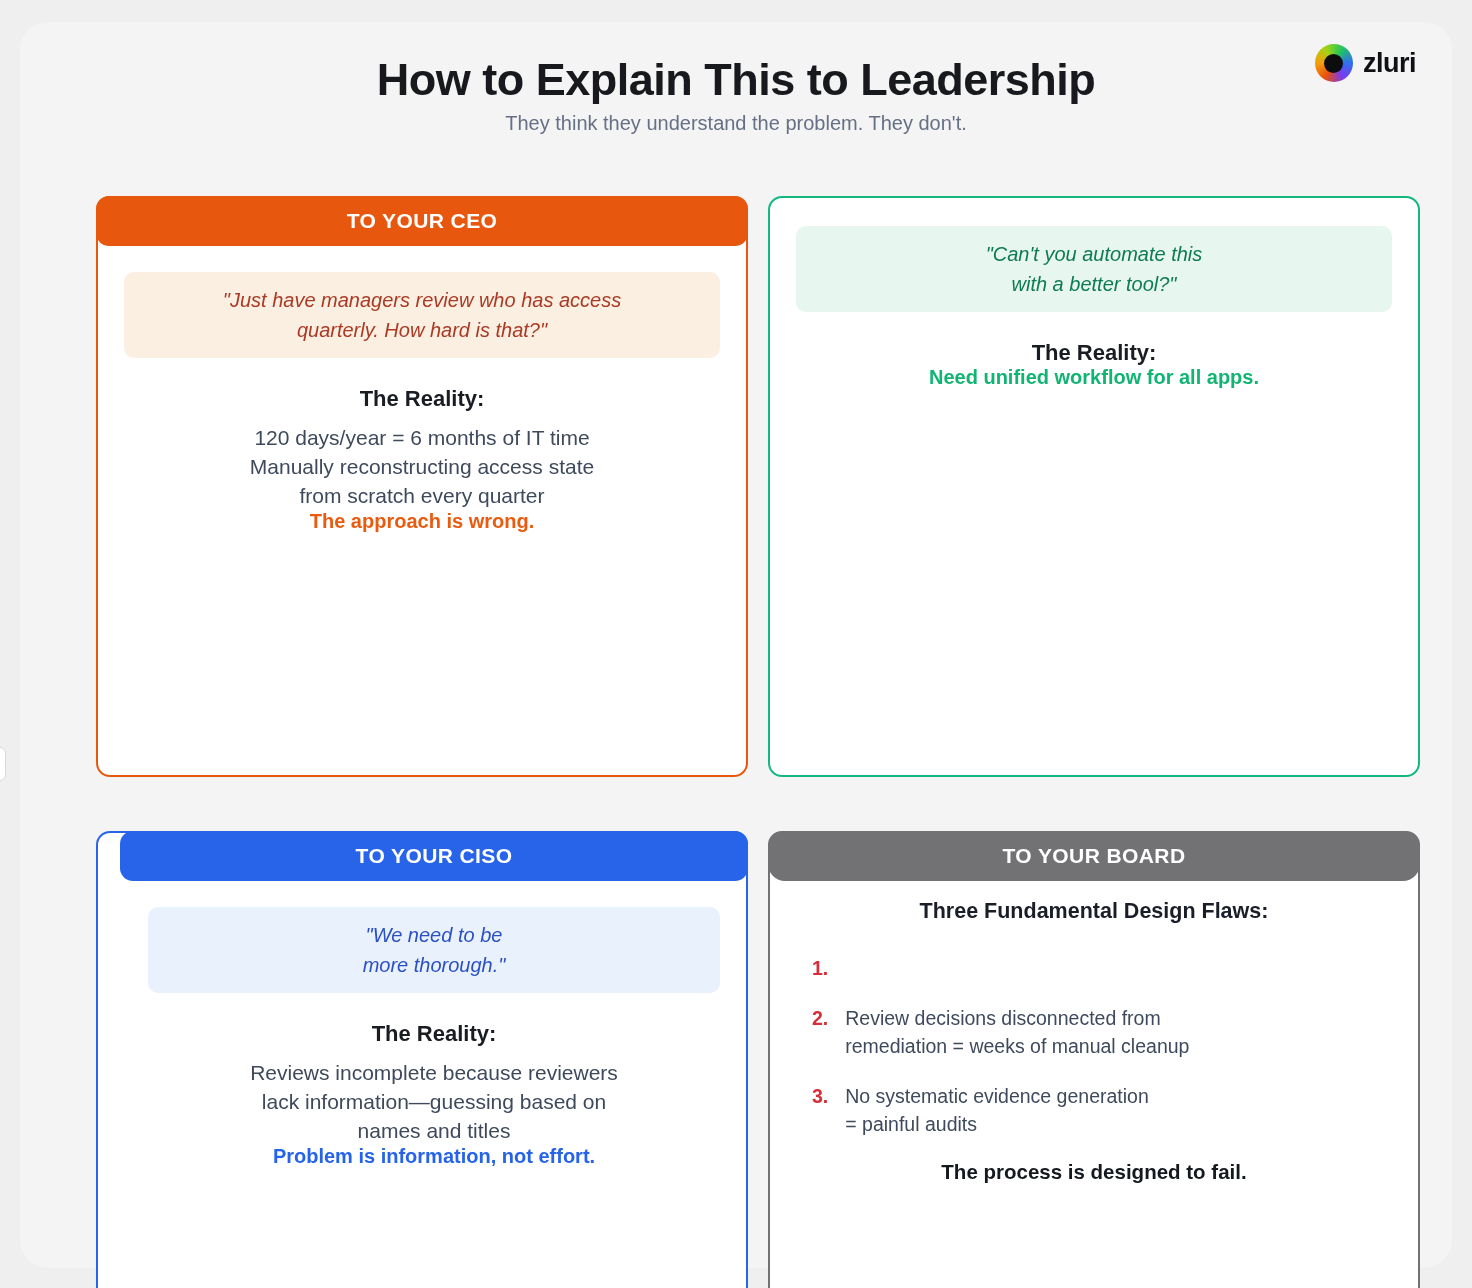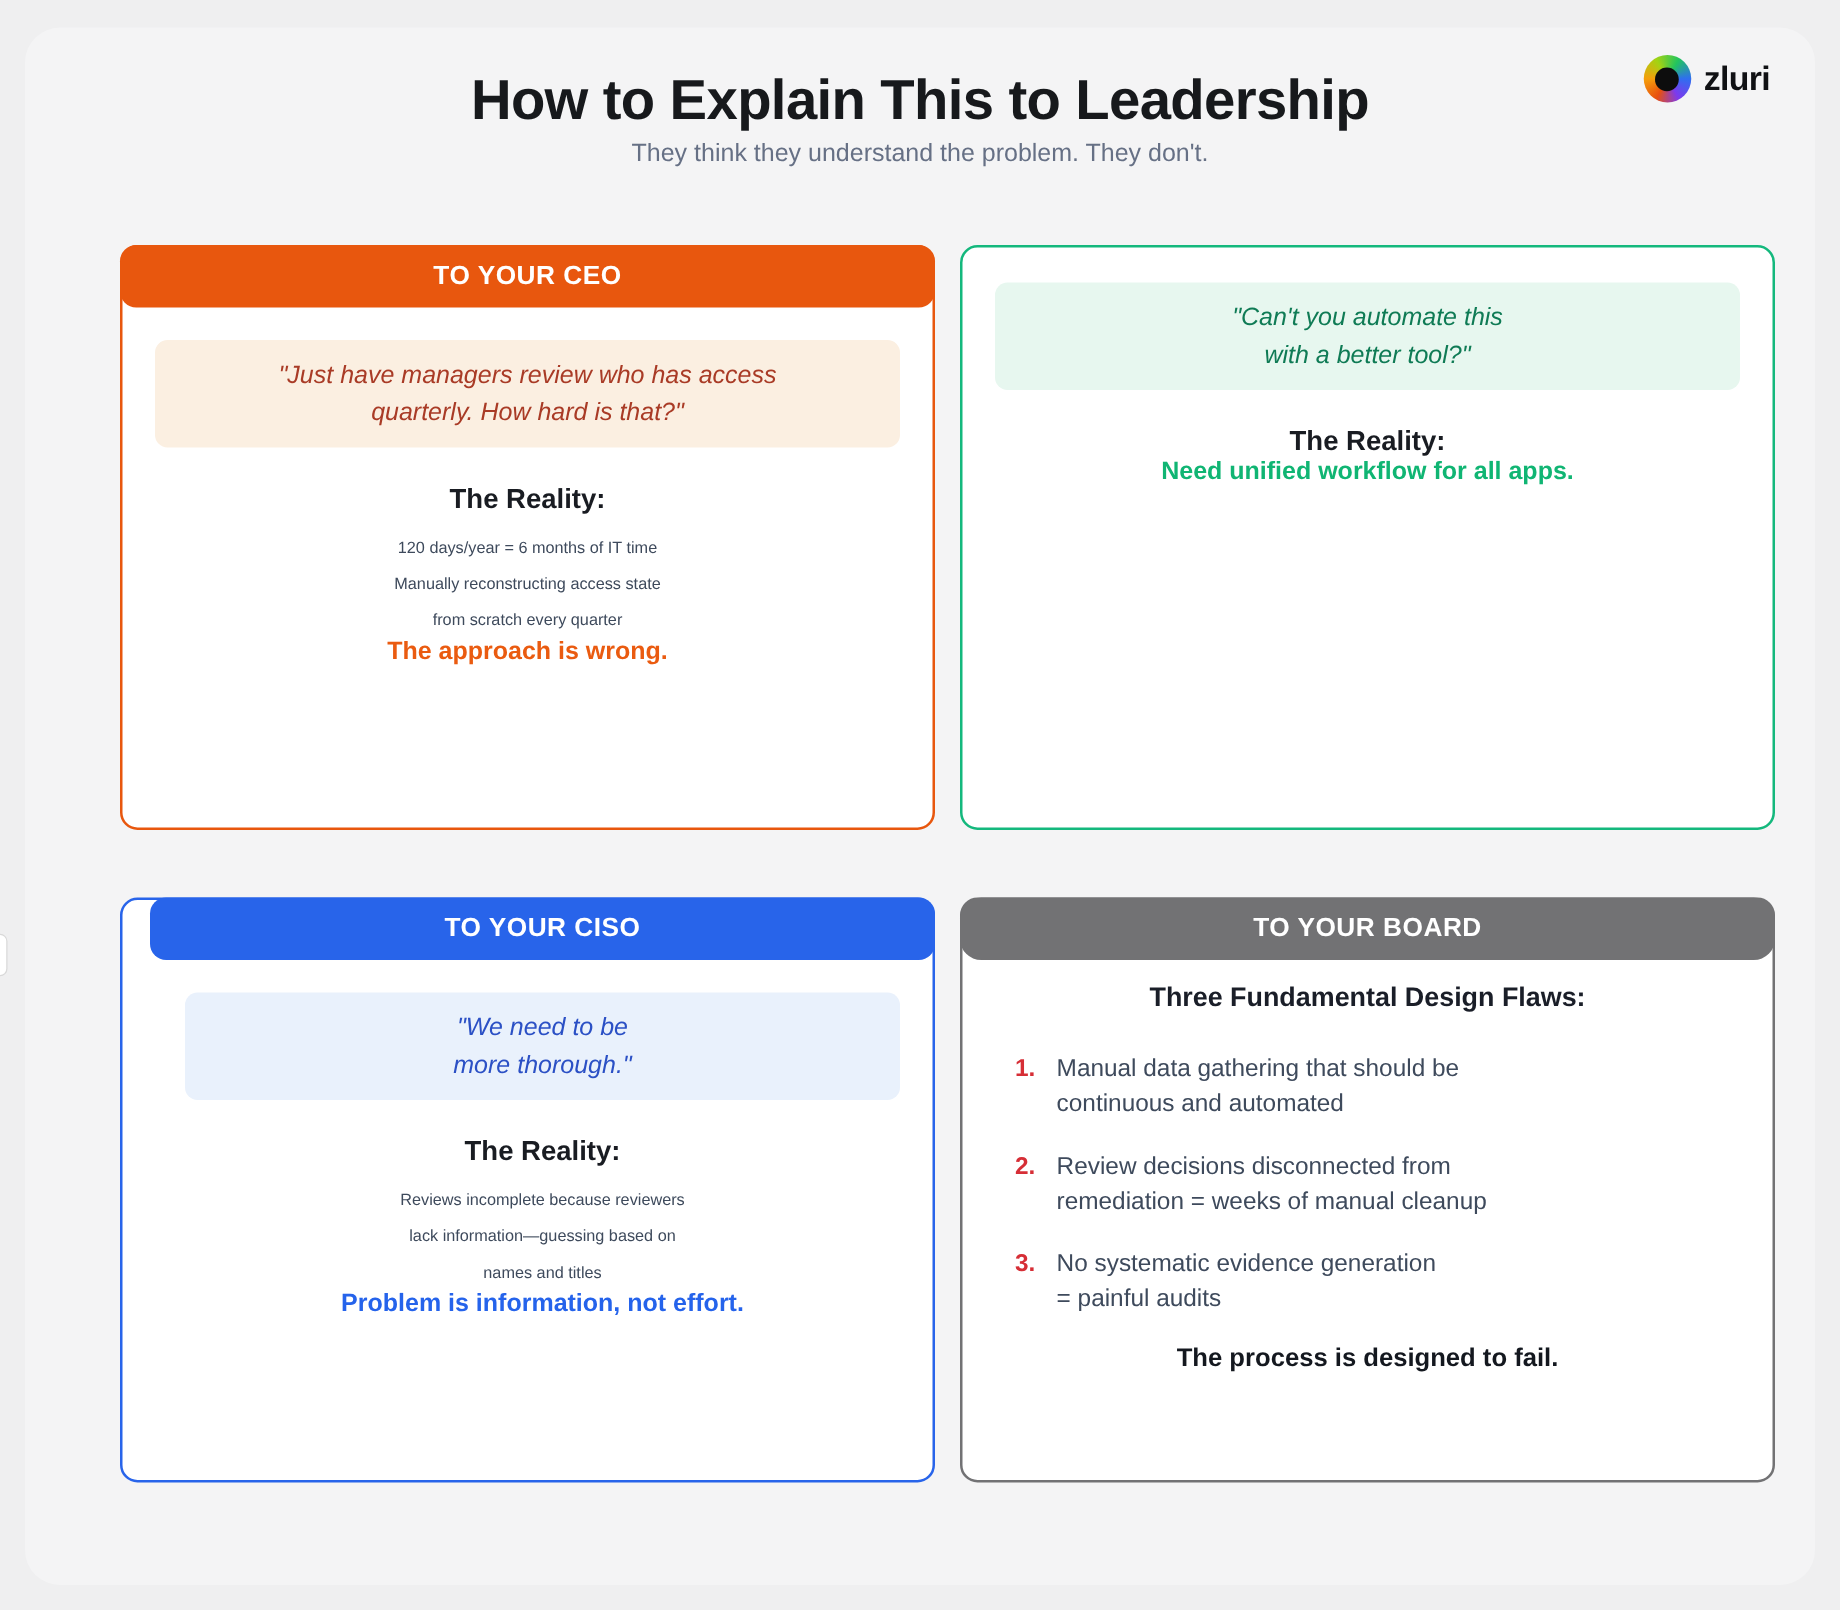--- a/index.html
+++ b/index.html
@@ -54,21 +54,21 @@
   .cards {
     position: absolute;
     left: 96px; top: 196px;
     width: 1324px;
     display: grid;
     grid-template-columns: 652px 652px;
     column-gap: 20px;
     row-gap: 54px;
   }
   .card {
-    height: 468px;
+    height: 581px;
     background: #ffffff;
     border-radius: 14px;
     border: 2px solid;
     position: relative;
   }
   .card-header {
     margin: -2px;
     height: 50px;
     border-radius: 13px;
     display: flex; align-items: center; justify-content: center;
@@ -105,21 +105,21 @@
   .reality-label {
     margin-top: 28px;
     text-align: center;
     font-weight: bold;
     font-size: 22px;
     color: #191C22;
   }
   .reality-text {
     margin-top: 11px;
     text-align: center;
-    font-size: 13px;
+    font-size: 21px;
     line-height: 29px;
     color: #3E4A5C;
     white-space: pre-line;
   }
   .takeaway {
     text-align: center;
     font-weight: bold;
     font-size: 20px;
   }
   .card.ceo  .takeaway { color: #EA5B10; }
@@ -216,22 +216,20 @@
 names and titles</div>
     <div class="takeaway">Problem is information, not effort.</div>
   </div>
 
   <div class="card board">
     <div class="card-header">TO YOUR BOARD</div>
     <div class="board-heading">Three Fundamental Design Flaws:</div>
     <div class="board-list">
       <div class="board-item">
         <span class="board-item-num">1.</span>
-        <span class="board-item-text">Manual data gathering that should be
-continuous and automated</span>
       </div>
       <div class="board-item">
         <span class="board-item-num">2.</span>
         <span class="board-item-text">Review decisions disconnected from
 remediation = weeks of manual cleanup</span>
       </div>
       <div class="board-item">
         <span class="board-item-num">3.</span>
         <span class="board-item-text">No systematic evidence generation
 = painful audits</span>

